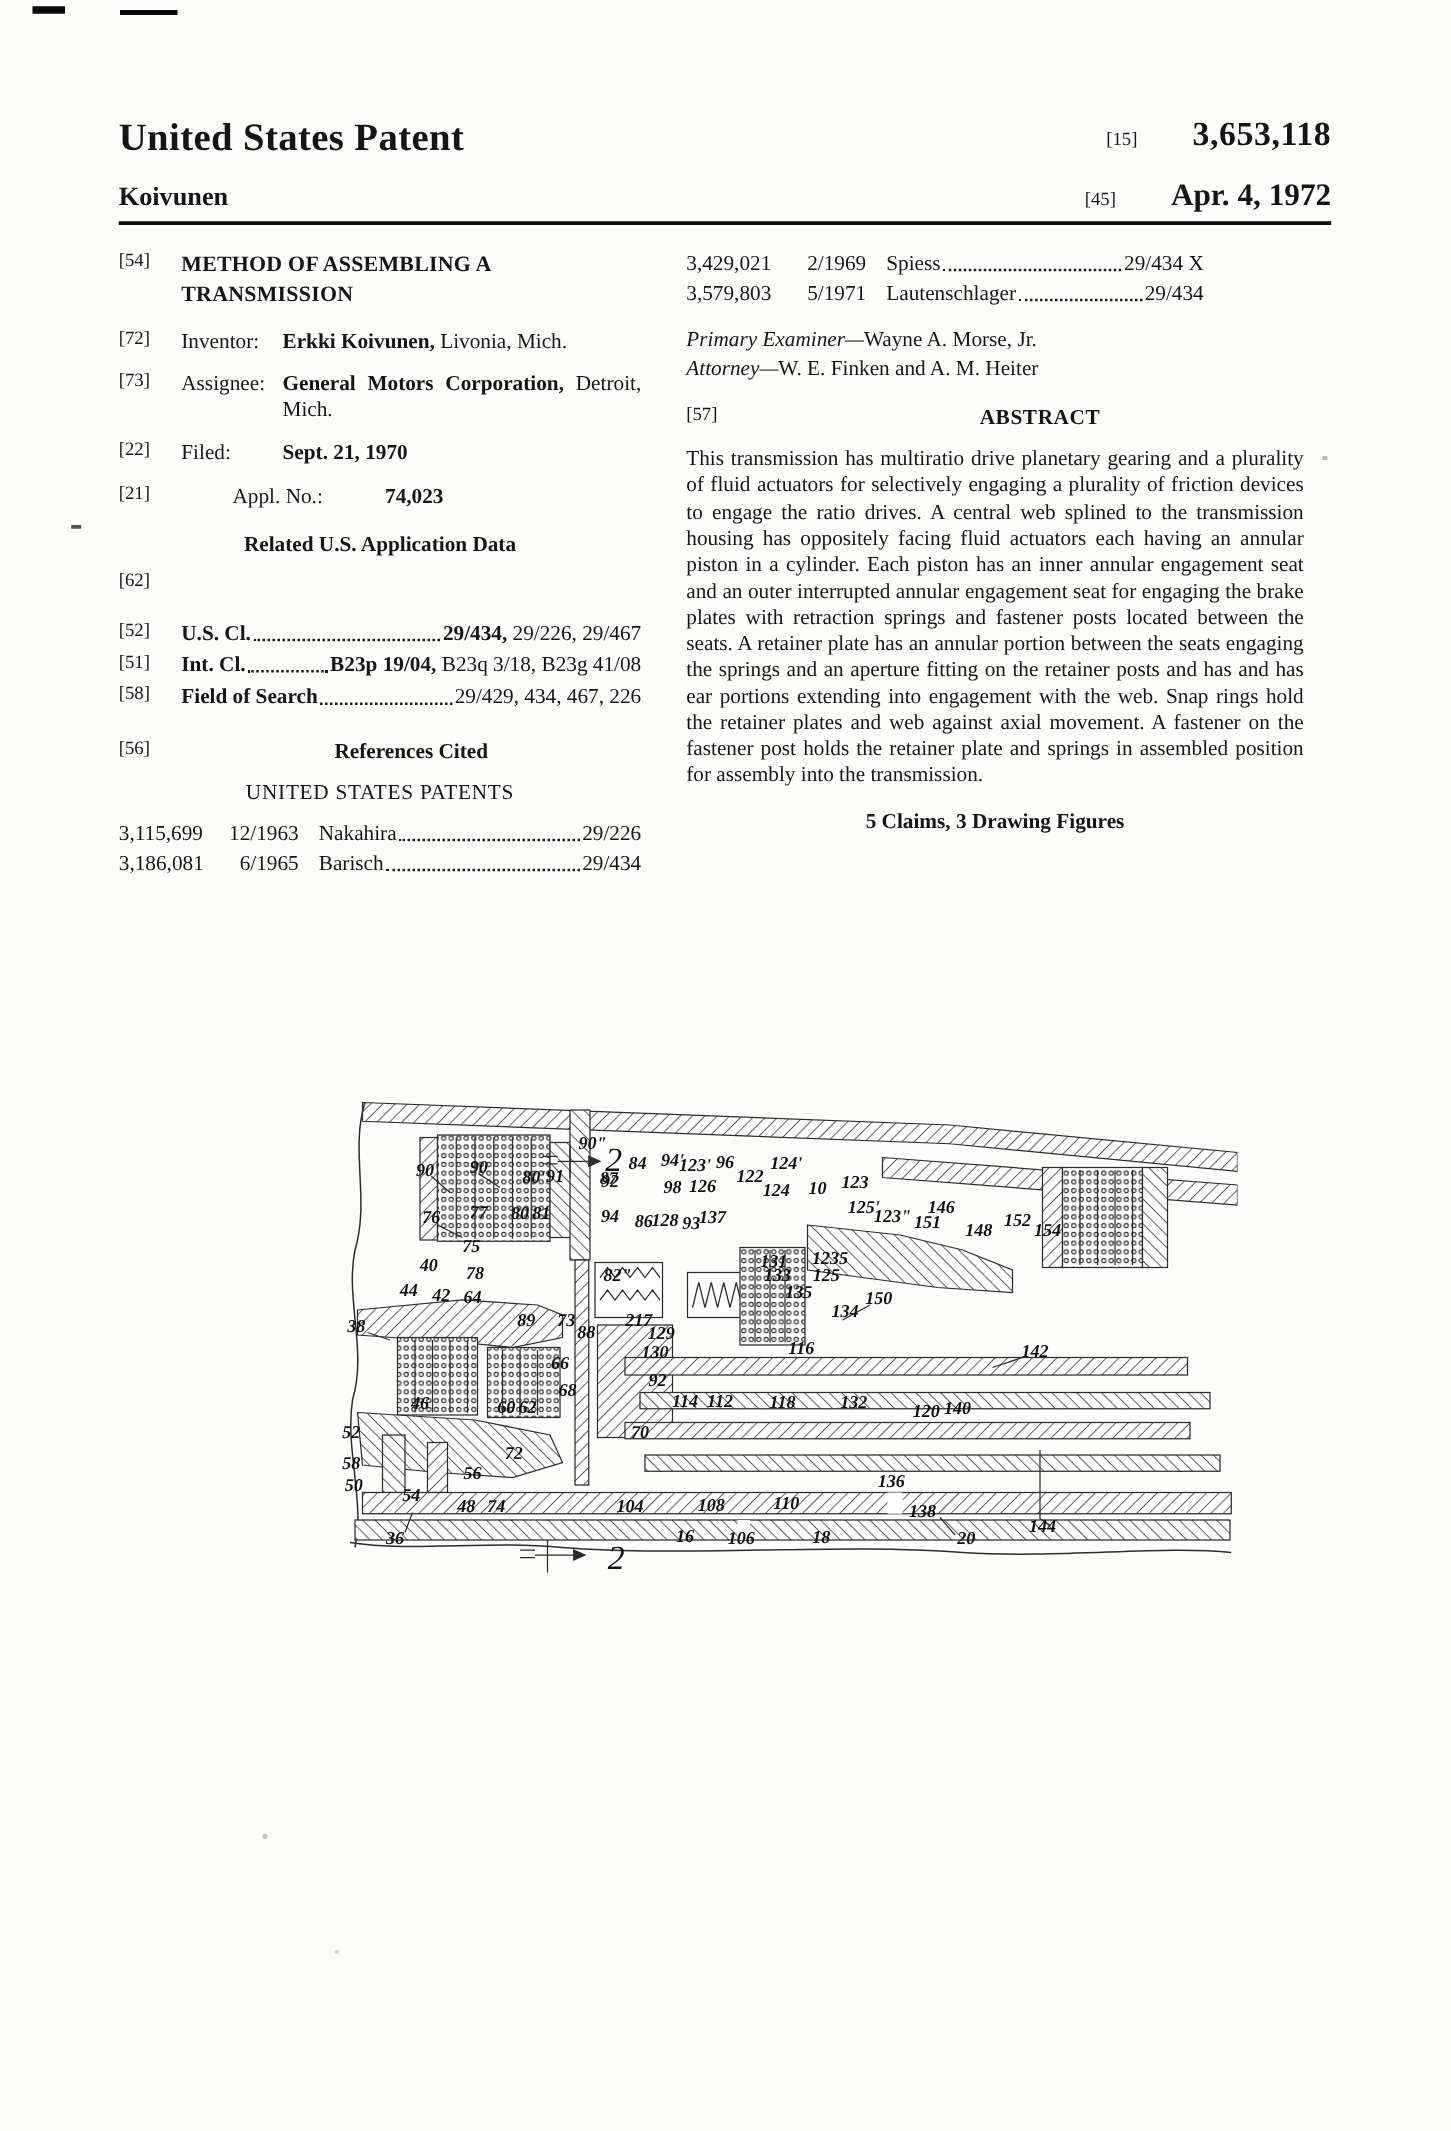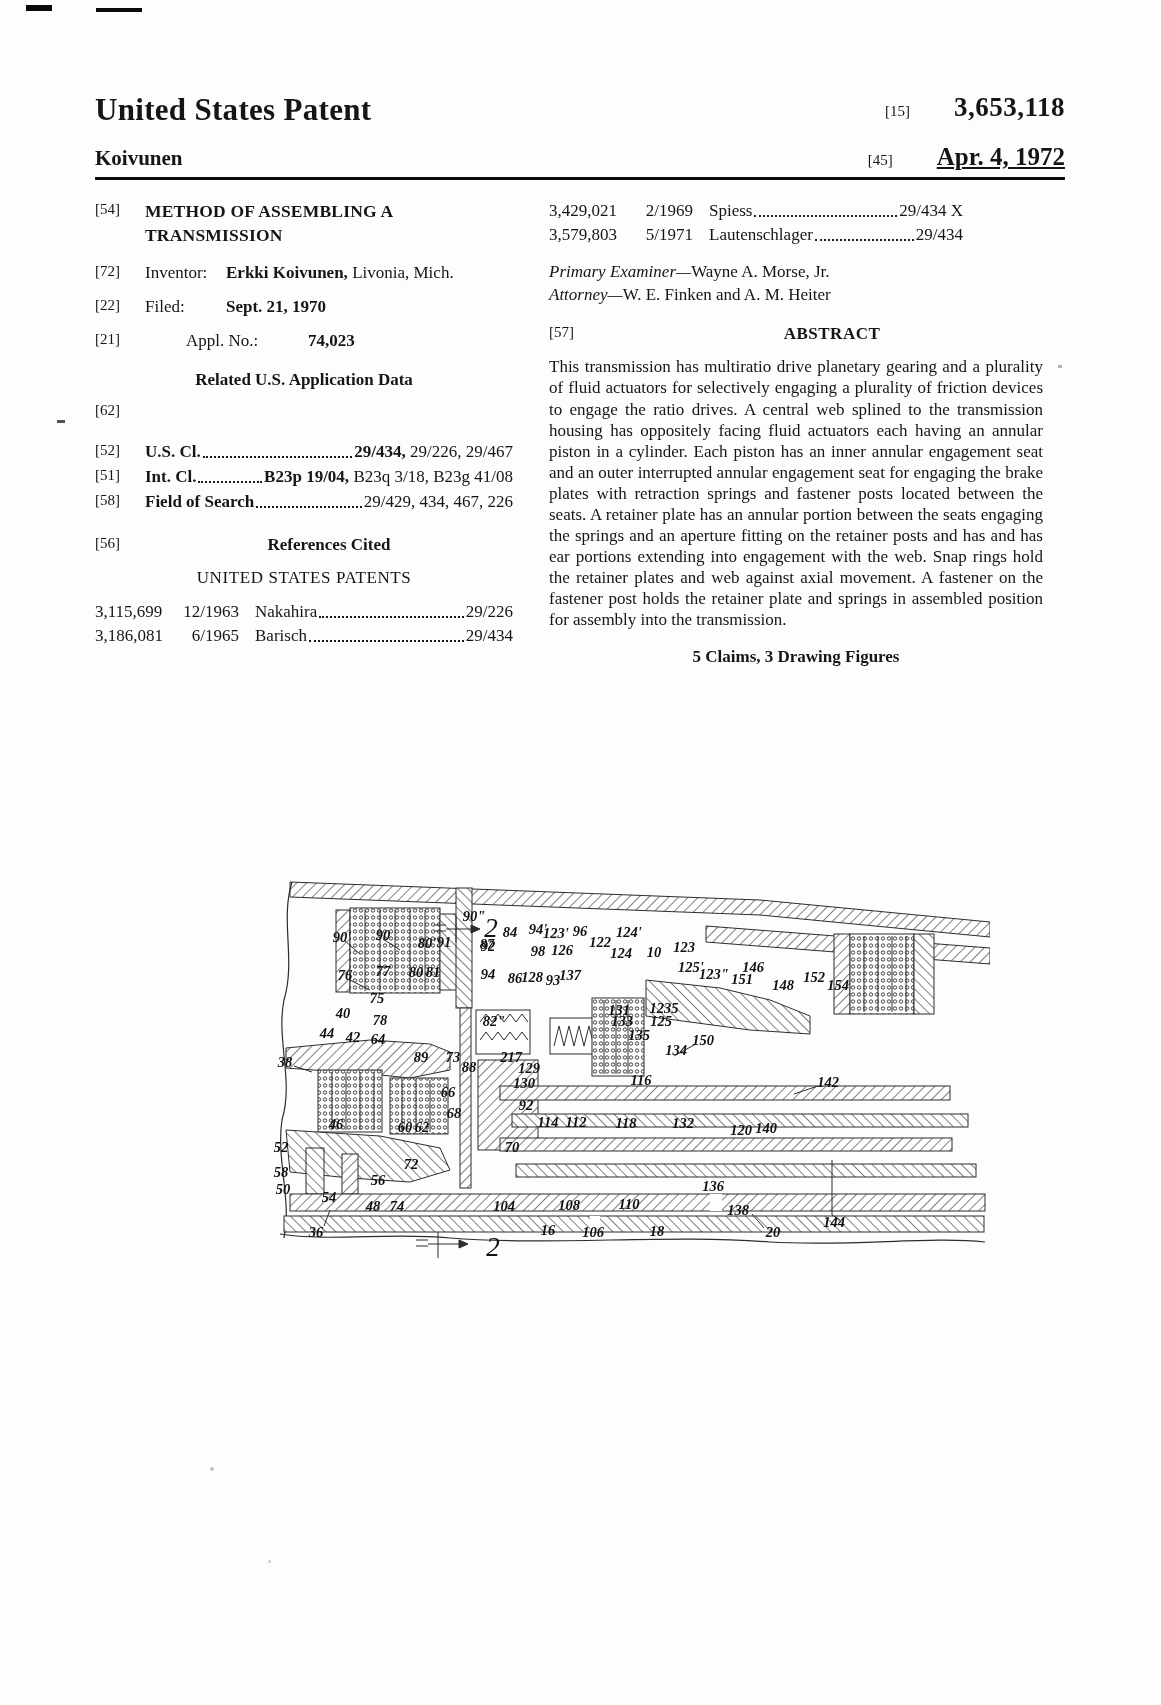--- a/index.html
+++ b/index.html
@@ -9,21 +9,21 @@
     -webkit-font-smoothing:antialiased;
   }
   
   .hdr-row1{position:absolute;top:92px;left:95px;width:970px;display:flex;justify-content:space-between;align-items:flex-start;}
   .us-patent{font-size:31px;font-weight:bold;letter-spacing:.3px;}
   .numblock{display:flex;align-items:baseline;gap:44px;}
   .tagsm{font-size:15px;}
   .patnum{font-size:27px;font-weight:bold;letter-spacing:.5px;}
   .hdr-row2{position:absolute;top:143px;left:95px;width:970px;display:flex;justify-content:space-between;align-items:baseline;}
   .surname{font-size:21px;font-weight:bold;}
-  .patdate{font-size:25px;font-weight:bold;text-decoration:underline;}
+  .patdate{font-size:25px;font-weight:bold;}
   .rule{position:absolute;top:177px;left:95px;width:970px;height:3px;background:#0c0c0c;}
   
   .cols{position:absolute;top:200px;left:95px;width:970px;display:flex;gap:36px;font-size:17px;line-height:1.24;}
   .colL{width:418px;flex:0 0 418px;}
   .colR{width:516px;flex:0 0 516px;}
   .row{display:flex;margin-bottom:13px;}
   .tag{flex:0 0 50px;font-size:15px;}
   .lbl2{flex:0 0 81px;}
   .b{font-weight:bold;}
   .i{font-style:italic;}
@@ -90,20 +90,25 @@
       <span class="patent-title">METHOD OF ASSEMBLING A
 TRANSMISSION</span>
     </div>
 
     <div class="row">
       <span class="tag">[72]</span>
       <span class="lbl2">Inventor:</span>
       <span><span class="b">Erkki Koivunen,</span><span> Livonia, Mich.</span></span>
     </div>
 
+    <div class="row">
+      <span class="tag">[73]</span>
+      <span class="lbl2">Assignee:</span>
+      <span class="just" style="flex:1;"><span class="b">General Motors Corporation,</span><span> Detroit, Mich.</span></span>
+    </div>
 
     <div class="row">
       <span class="tag">[22]</span>
       <span class="lbl2">Filed:</span>
       <span class="b">Sept. 21, 1970</span>
     </div>
 
     <div class="row" style="margin-bottom:18px;gap:41px;">
       <span class="tag">[21]</span>
       <span class="lbl2">Appl. No.:</span>

